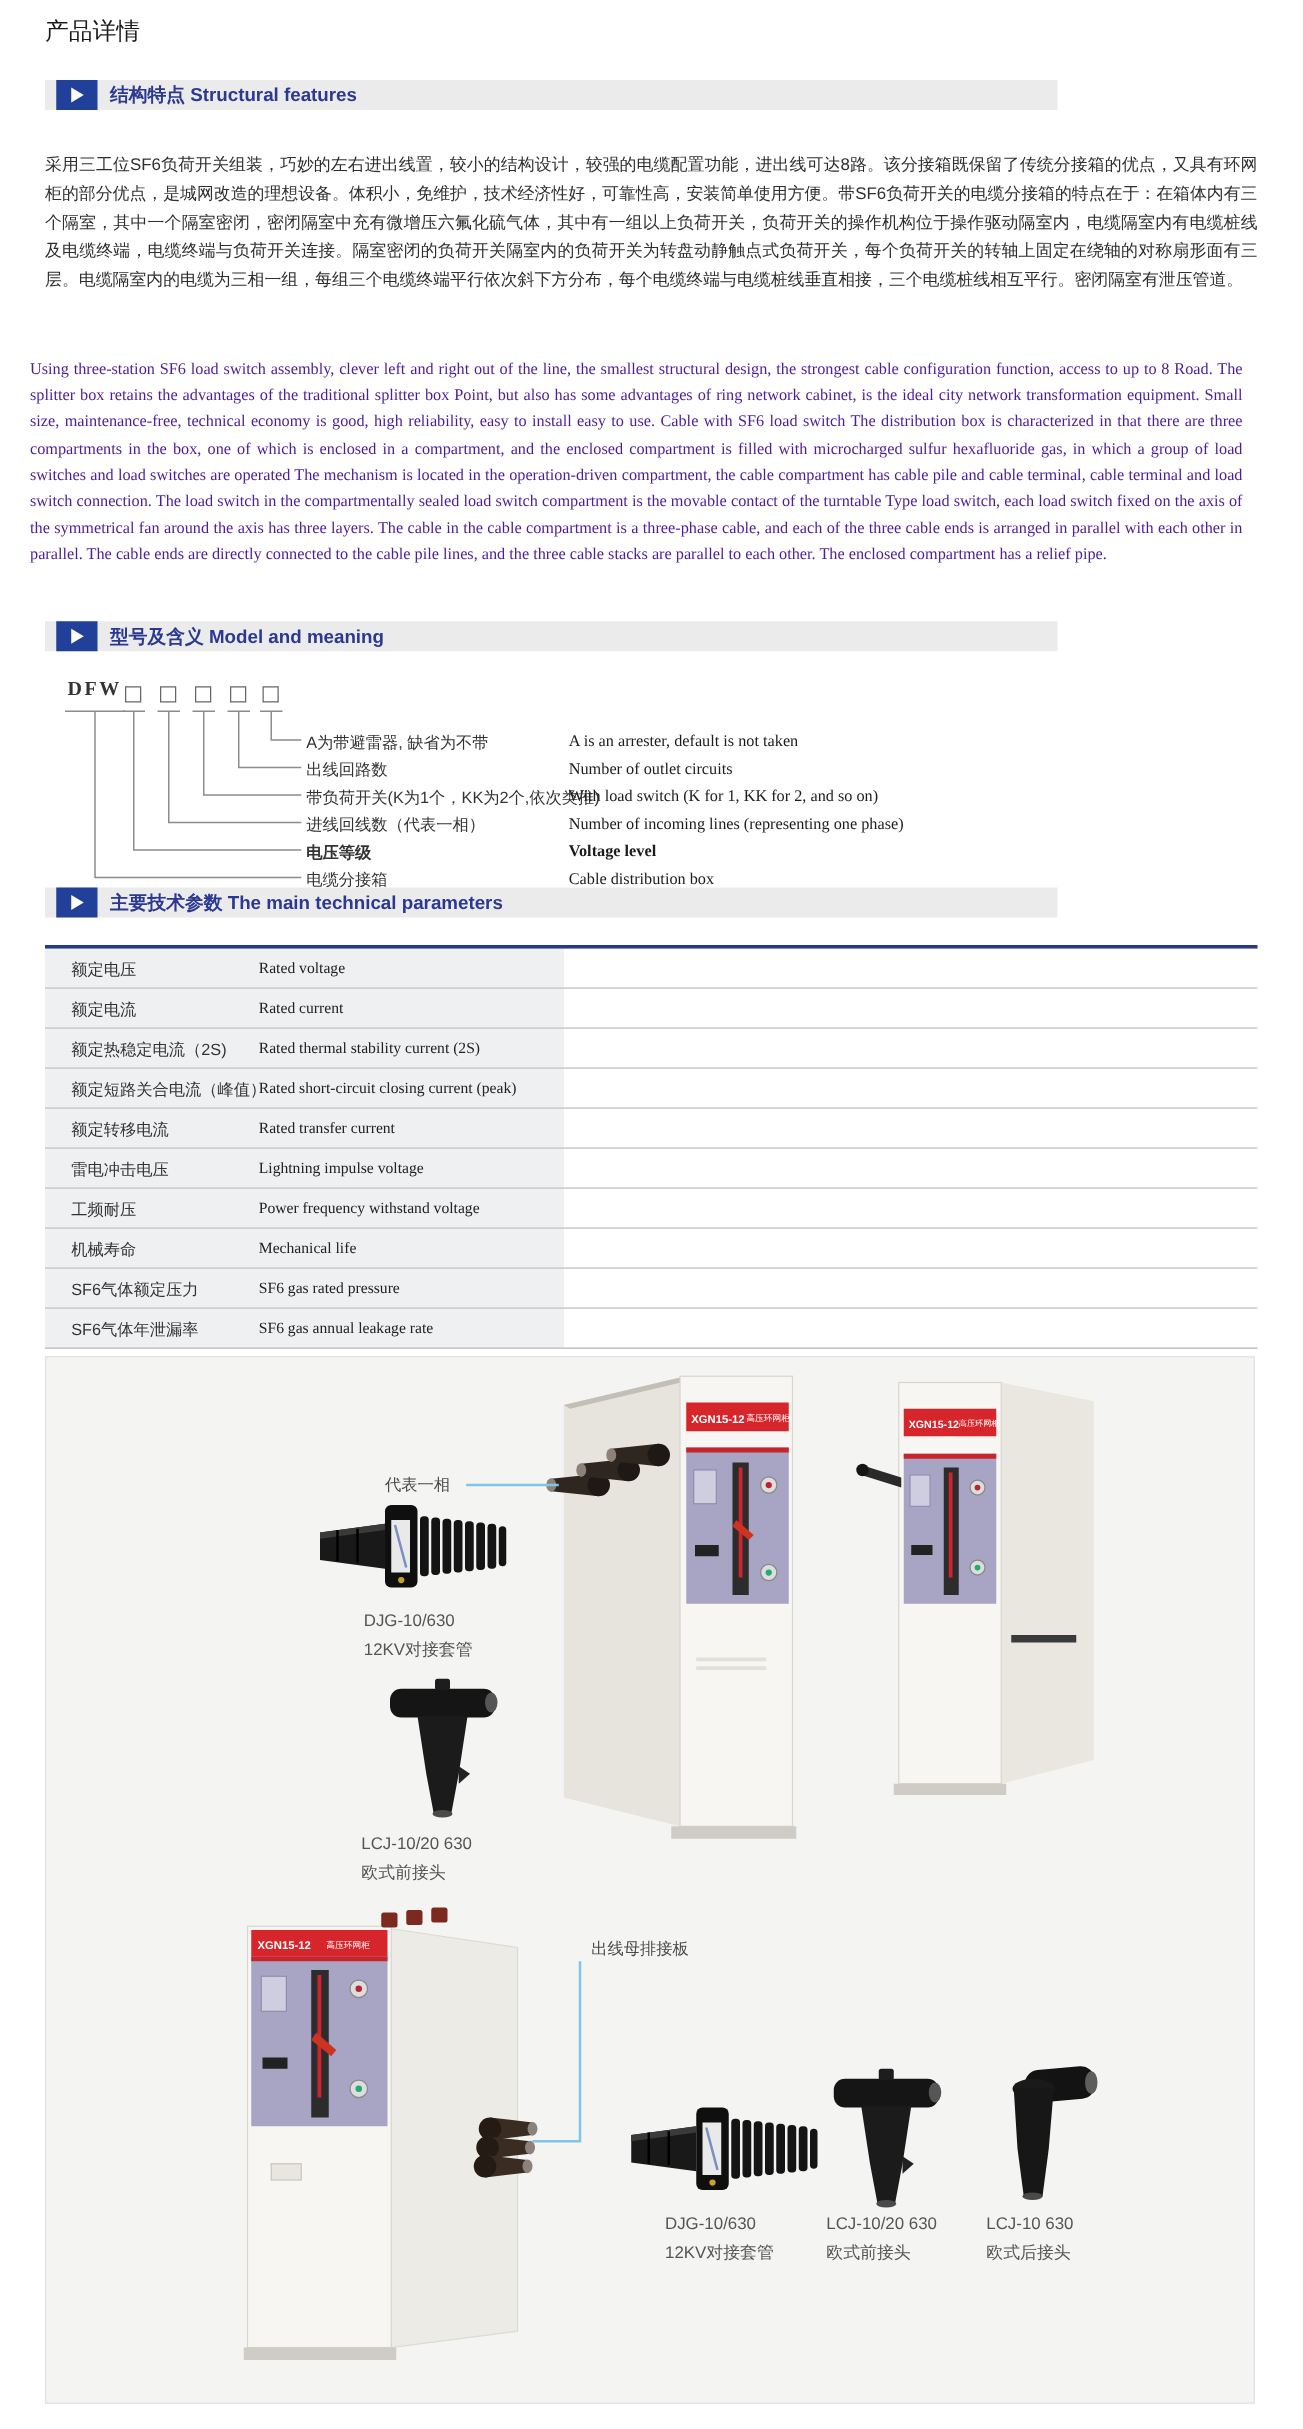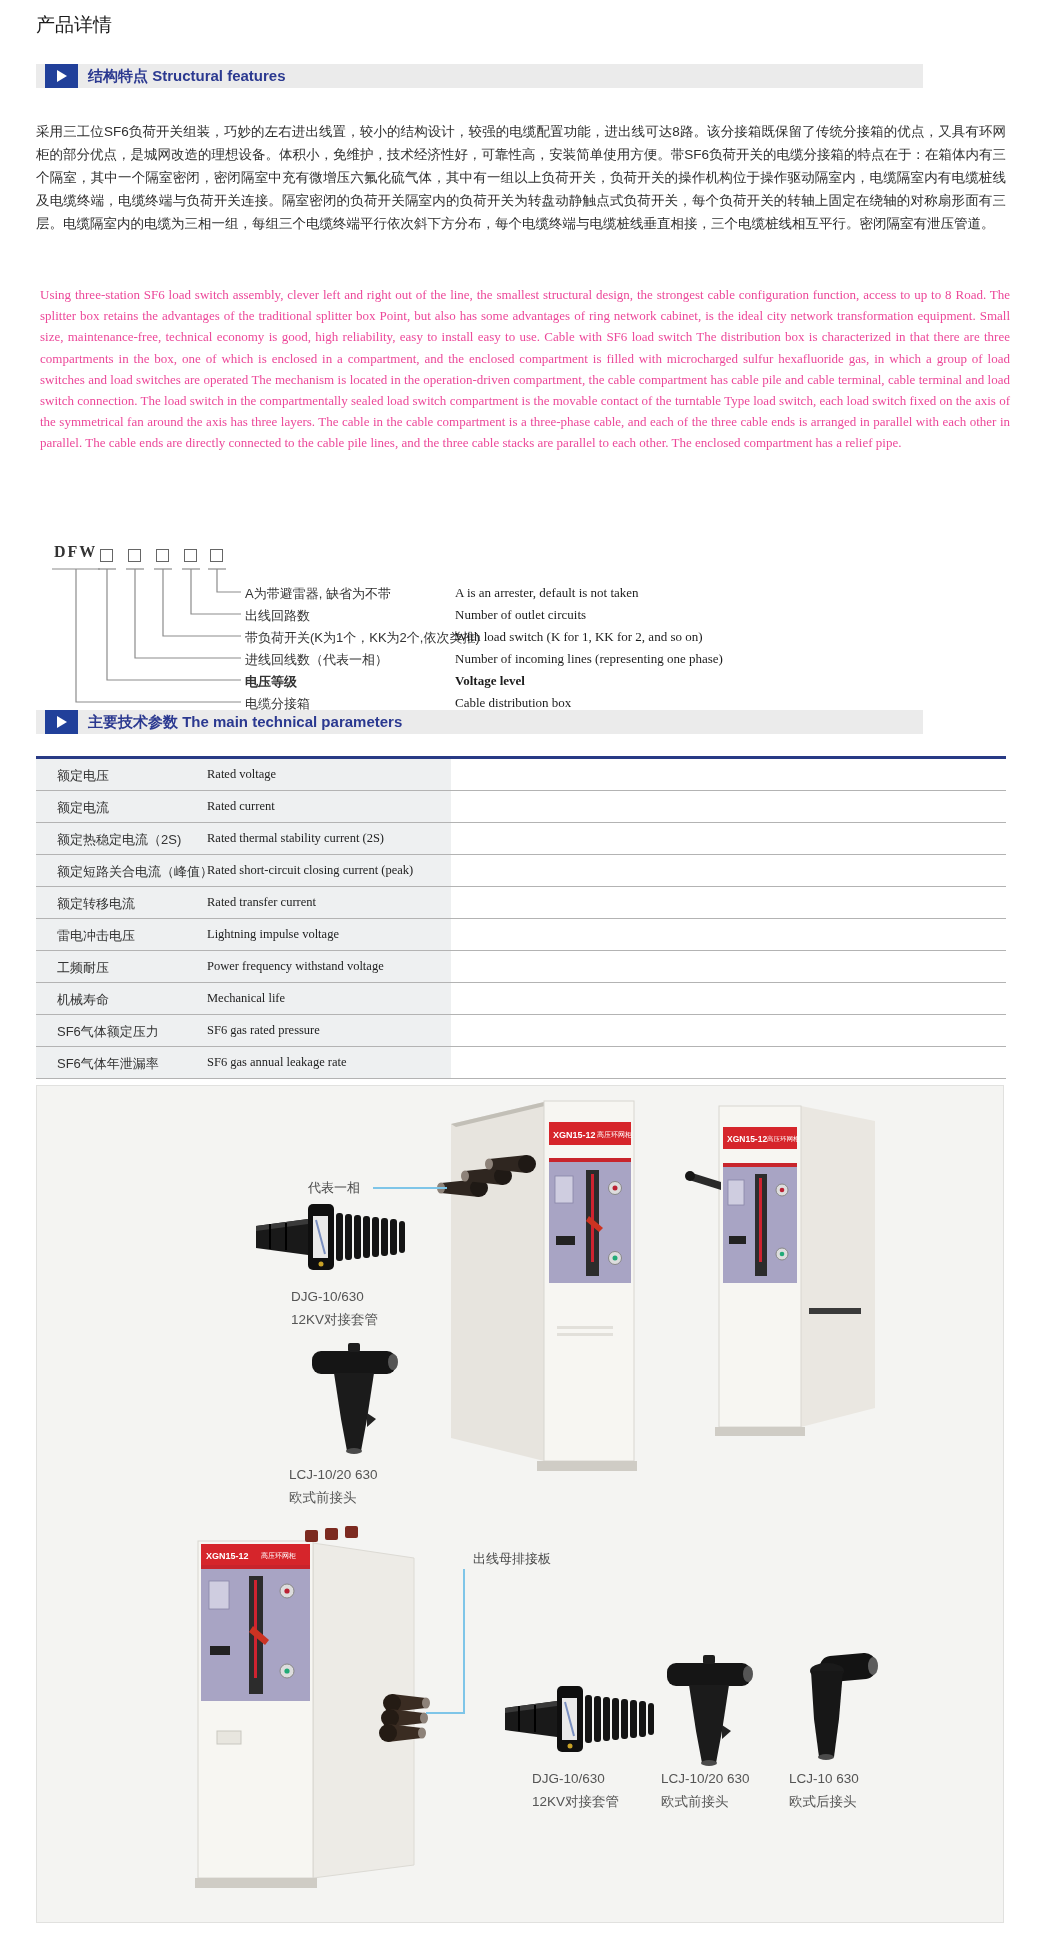--- a/index.html
+++ b/index.html
@@ -1,29 +1,29 @@
 <!DOCTYPE html>
 <html><head>
 <meta charset="utf-8">
 <style>
   html,body{margin:0;padding:0;background:#fff;}
   .page{position:relative;width:1042px;height:1943px;background:#fff;overflow:hidden;
         font-family:"Liberation Sans",sans-serif;color:#333;}
   .page-title{position:absolute;left:36px;top:12px;font-size:19px;font-weight:500;color:#1a1a1a;}
   
-  .sec-bar{position:absolute;left:36px;width:887px;height:24px;background:#ebebeb;}
+  .sec-bar{position:absolute;left:36px;width:810px;height:24px;background:#ebebeb;}
   .sec-icon{position:absolute;left:9px;top:0;width:33px;height:24px;background:#21409a;}
   .sec-icon .tri{position:absolute;left:12px;top:6px;width:0;height:0;
     border-left:10px solid #fff;border-top:6px solid transparent;border-bottom:6px solid transparent;}
   .sec-title{position:absolute;left:52px;top:3px;font-size:15px;font-weight:bold;color:#2b3990;white-space:nowrap;}
   
   .para-zh{position:absolute;left:36px;top:120px;width:970px;font-size:13.5px;line-height:23px;
            color:#2e2e2e;text-align:justify;}
-  .para-en{position:absolute;left:40px;top:284px;width:970px;font-family:"Liberation Serif",serif;
-           font-size:13px;line-height:21.2px;color:#ec4899;text-align:justify;}
+  .para-en{position:absolute;left:24px;top:284px;width:970px;font-family:"Liberation Serif",serif;
+           font-size:13px;line-height:21.2px;color:#4c1d95;text-align:justify;}
   
   .dfw{position:absolute;left:54px;top:543px;font-family:"Liberation Serif",serif;font-weight:bold;
        font-size:16px;color:#333;letter-spacing:2px;}
   .mbox{position:absolute;top:549px;width:11px;height:11px;border:1.5px solid #666;background:#fff;}
   .fishbone{position:absolute;left:36px;top:540px;}
   .mrows{position:absolute;left:36px;top:585px;width:970px;height:132px;}
   .mrow{position:absolute;left:0;width:970px;height:22px;}
   .mrow .zh{position:absolute;left:209px;top:0;font-size:13px;color:#333;white-space:nowrap;}
   .mrow .en{position:absolute;left:419px;top:0;font-size:13px;color:#1c1c1c;white-space:nowrap;
             font-family:"Liberation Serif",serif;}
@@ -52,20 +52,26 @@
   <div class="sec-bar" style="top:64px;">
     <span class="sec-icon">
         <span class="tri"></span>
       </span>
     <span class="sec-title">结构特点 Structural features</span>
   </div>
 
   <div class="para-zh">采用三工位SF6负荷开关组装，巧妙的左右进出线置，较小的结构设计，较强的电缆配置功能，进出线可达8路。该分接箱既保留了传统分接箱的优点，又具有环网柜的部分优点，是城网改造的理想设备。体积小，免维护，技术经济性好，可靠性高，安装简单使用方便。带SF6负荷开关的电缆分接箱的特点在于：在箱体内有三个隔室，其中一个隔室密闭，密闭隔室中充有微增压六氟化硫气体，其中有一组以上负荷开关，负荷开关的操作机构位于操作驱动隔室内，电缆隔室内有电缆桩线及电缆终端，电缆终端与负荷开关连接。隔室密闭的负荷开关隔室内的负荷开关为转盘动静触点式负荷开关，每个负荷开关的转轴上固定在绕轴的对称扇形面有三层。电缆隔室内的电缆为三相一组，每组三个电缆终端平行依次斜下方分布，每个电缆终端与电缆桩线垂直相接，三个电缆桩线相互平行。密闭隔室有泄压管道。</div>
   <div class="para-en">Using three-station SF6 load switch assembly, clever left and right out of the line, the smallest structural design, the strongest cable configuration function, access to up to 8 Road. The splitter box retains the advantages of the traditional splitter box Point, but also has some advantages of ring network cabinet, is the ideal city network transformation equipment. Small size, maintenance-free, technical economy is good, high reliability, easy to install easy to use. Cable with SF6 load switch The distribution box is characterized in that there are three compartments in the box, one of which is enclosed in a compartment, and the enclosed compartment is filled with microcharged sulfur hexafluoride gas, in which a group of load switches and load switches are operated The mechanism is located in the operation-driven compartment, the cable compartment has cable pile and cable terminal, cable terminal and load switch connection. The load switch in the compartmentally sealed load switch compartment is the movable contact of the turntable Type load switch, each load switch fixed on the axis of the symmetrical fan around the axis has three layers. The cable in the cable compartment is a three-phase cable, and each of the three cable ends is arranged in parallel with each other in parallel. The cable ends are directly connected to the cable pile lines, and the three cable stacks are parallel to each other. The enclosed compartment has a relief pipe.</div>
 
+  <div class="sec-bar" style="top:497px;">
+    <span class="sec-icon">
+        <span class="tri"></span>
+      </span>
+    <span class="sec-title">型号及含义 Model and meaning</span>
+  </div>
 
   <div class="dfw">DFW</div>
   <div class="mbox" style="left:100px;"></div>
   <div class="mbox" style="left:128px;"></div>
   <div class="mbox" style="left:156px;"></div>
   <div class="mbox" style="left:184px;"></div>
   <div class="mbox" style="left:210px;"></div>
 
   <svg class="fishbone" width="430" height="170">
     <g stroke="#8c8c8c" stroke-width="1.2" fill="none">

